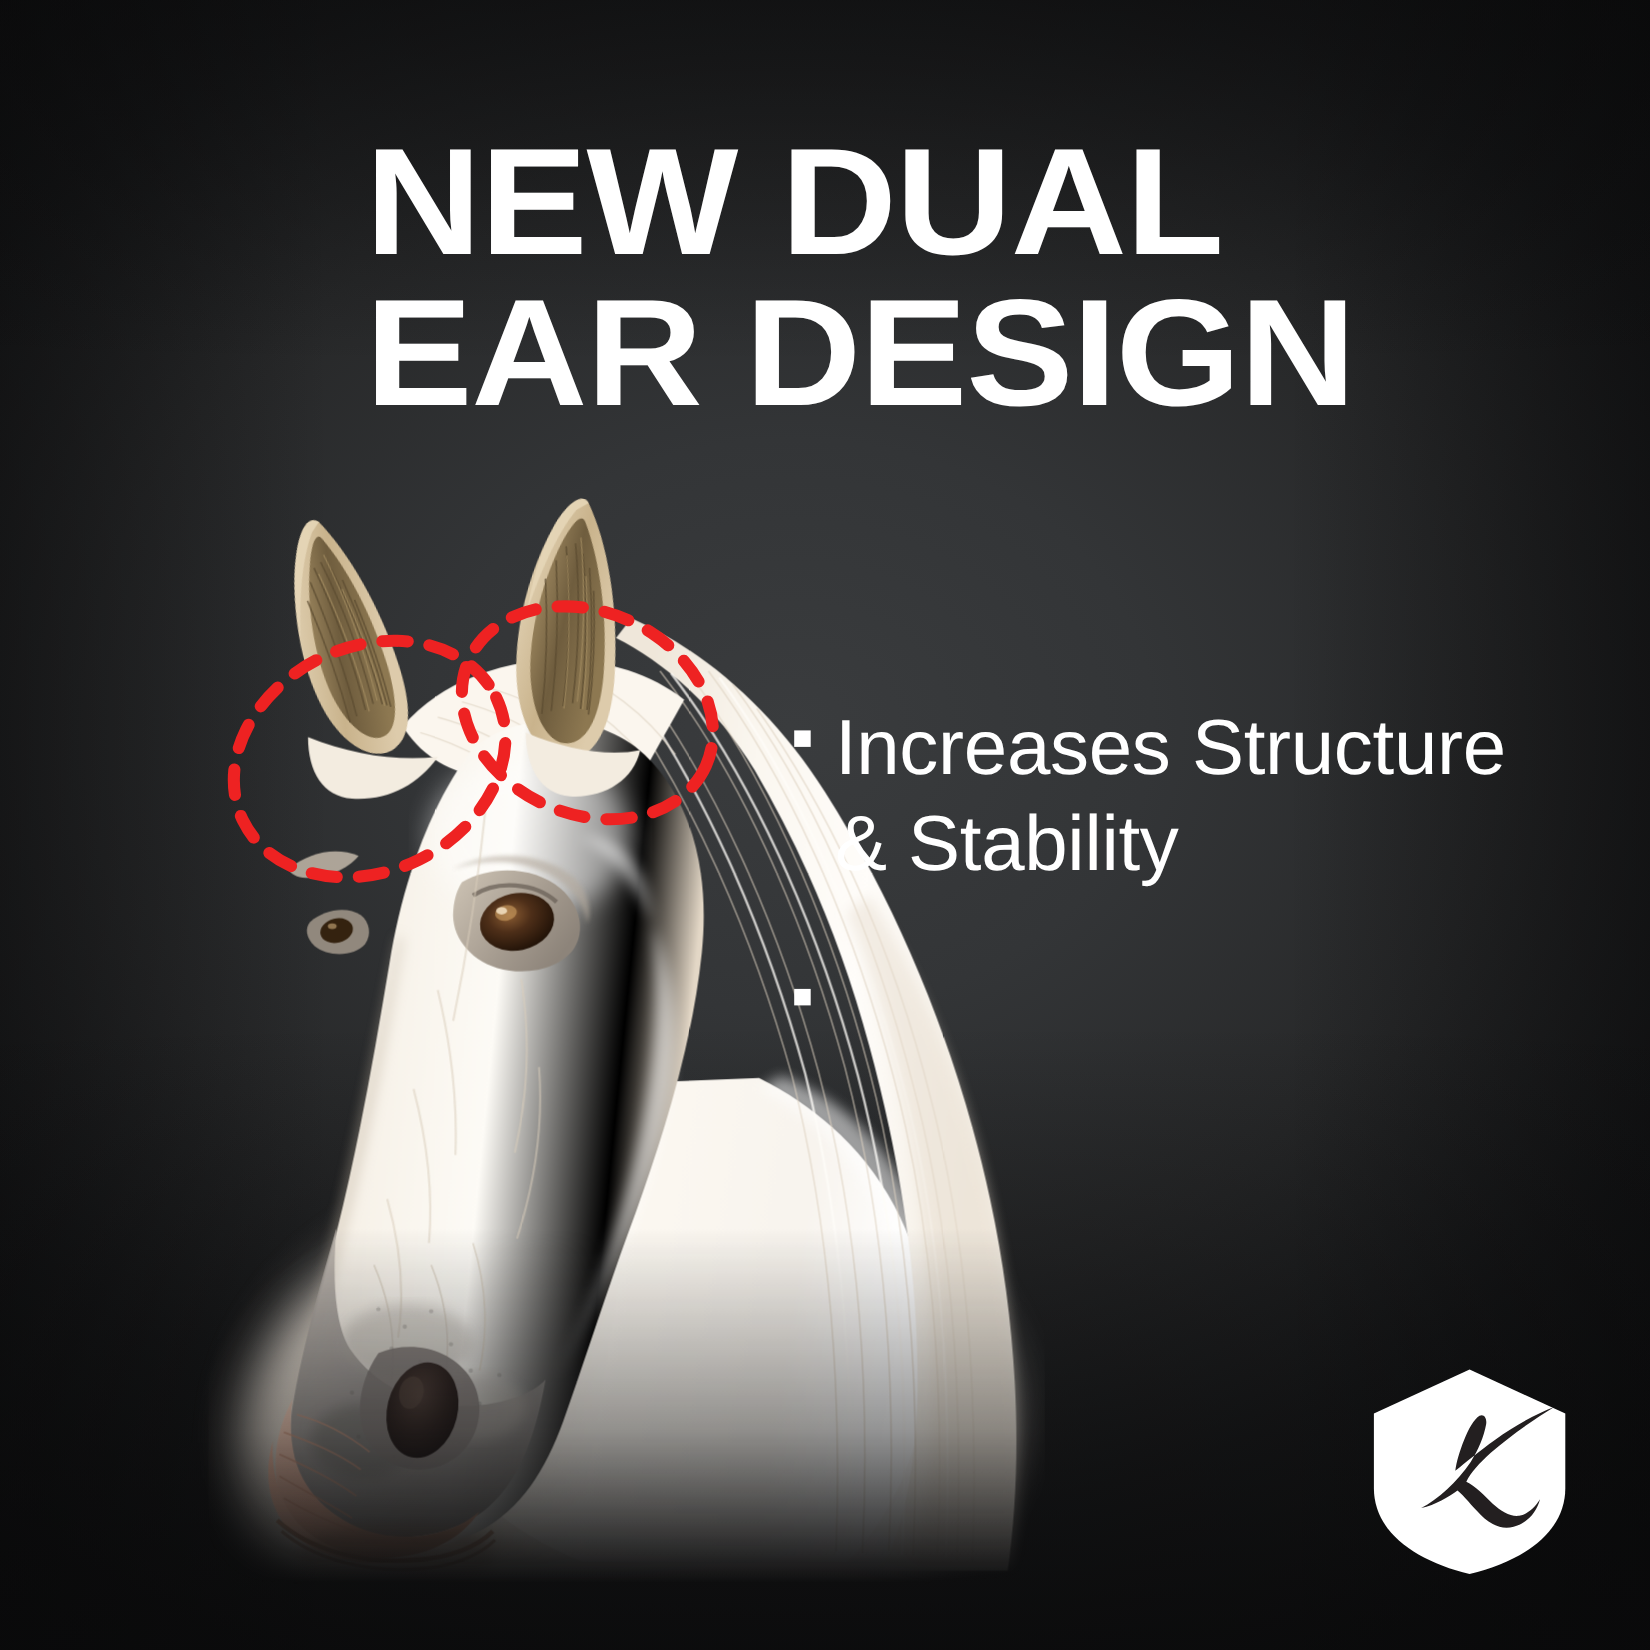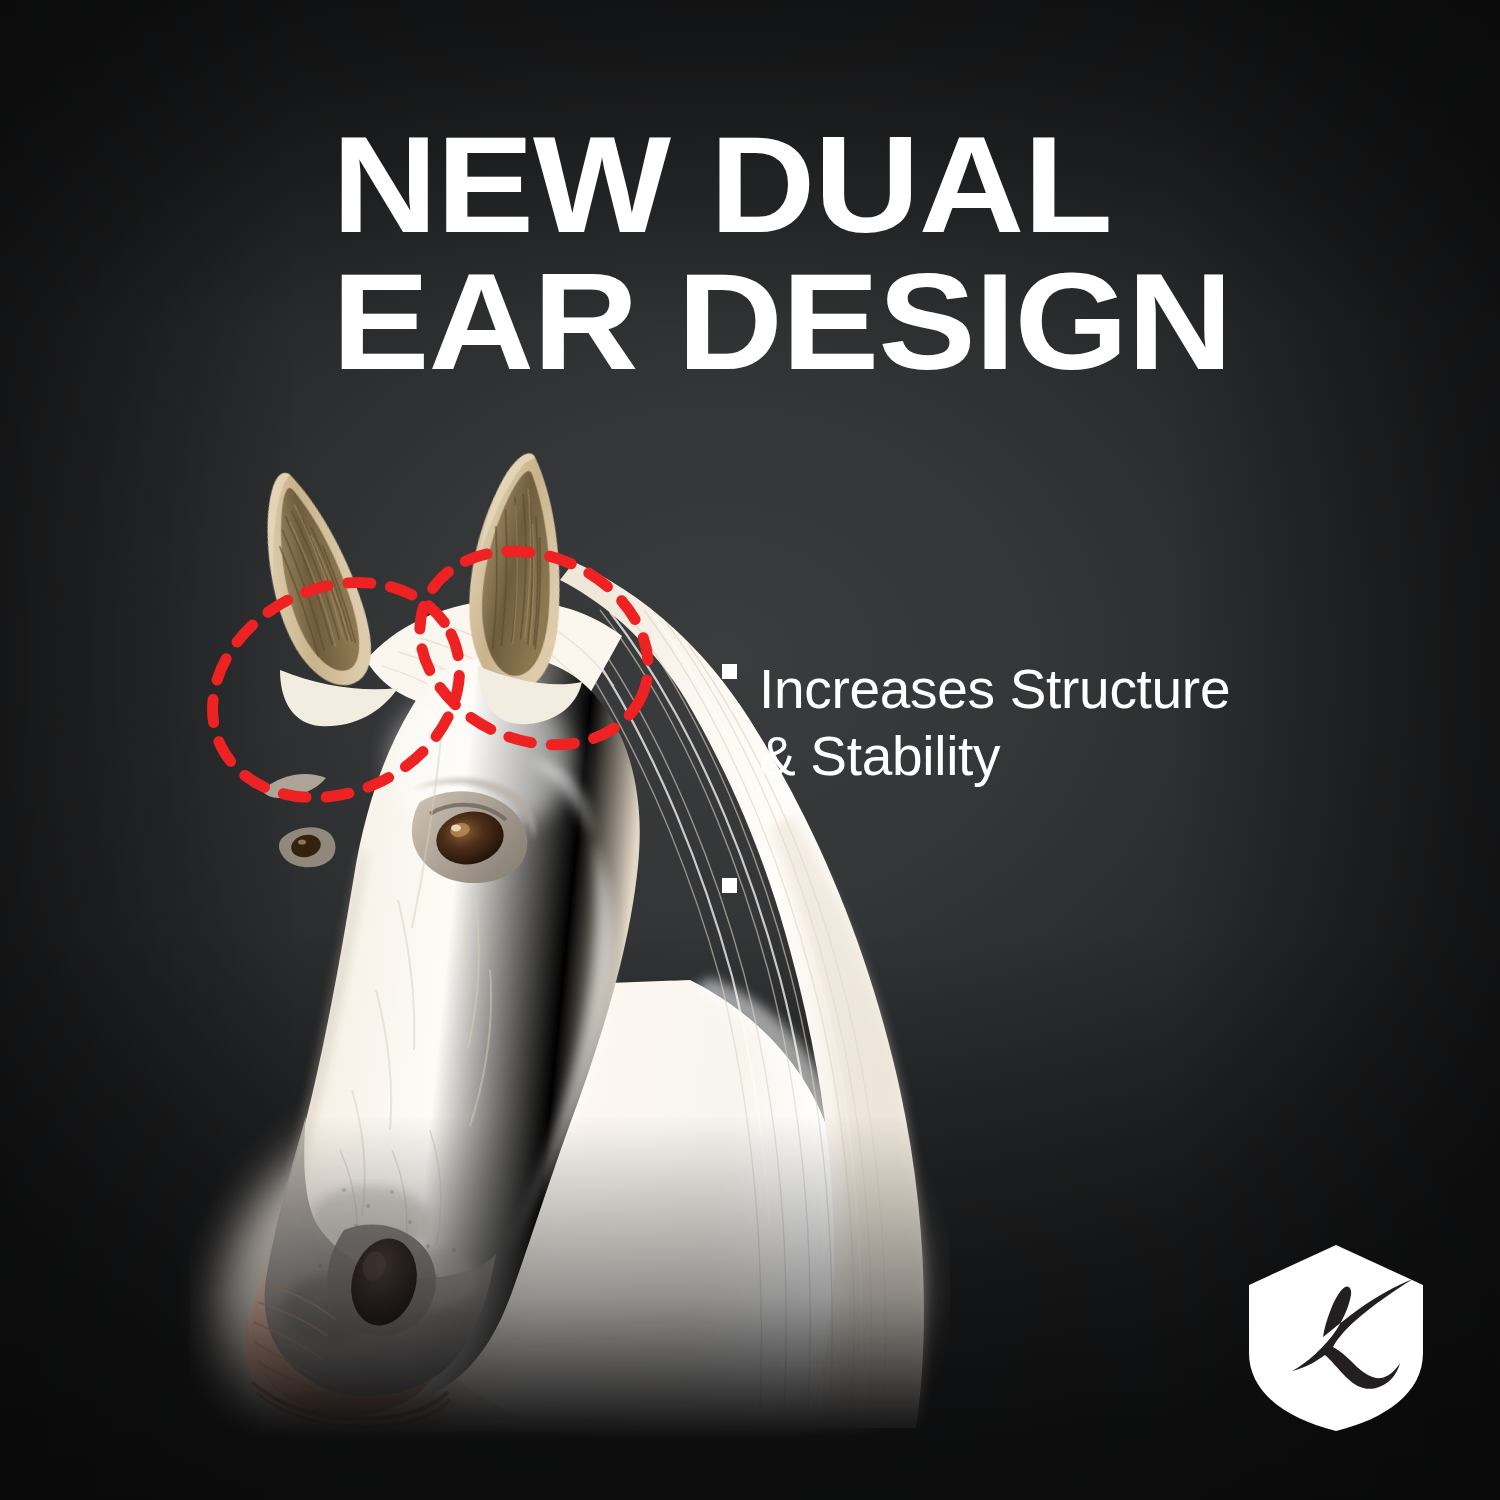--- a/index.html
+++ b/index.html
@@ -56,25 +56,24 @@
     flex:0 0 auto;
     width:15px;height:15px;
     background:#ffffff;
     margin-top:26px;
     margin-right:22px;
   }
   .bullet-text{
     color:#ffffff;
     font-family:"Liberation Sans",sans-serif;
     font-weight:normal;
-    font-size:55px;
+    font-size:71px;
     line-height:1.22;
     letter-spacing:-0.3px;
     white-space:pre-line;
-    margin-top:18px;
   }
 
   
   .horse-wrap{
     position:absolute;
     left:130px; top:430px;
     width:820px; height:1010px;
   }
   .horse-svg{position:absolute;inset:0;}
 

